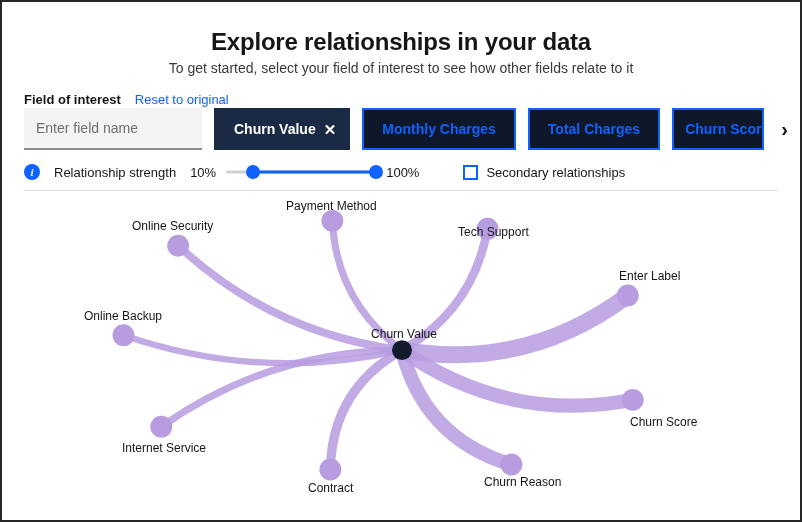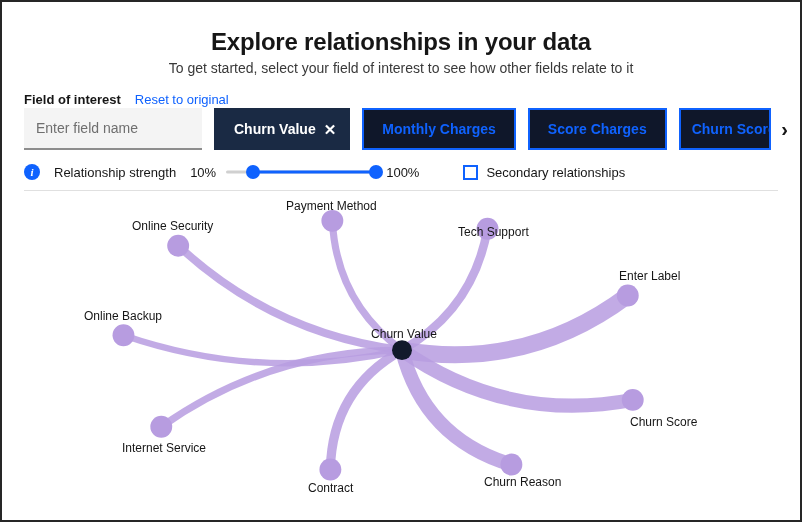--- a/index.html
+++ b/index.html
@@ -226,21 +226,21 @@
   <div class="chips-row">
     <input class="field-input" placeholder="Enter field name" style="">
     <div class="chip selected">
       <span>Churn Value</span>
       <span class="x">✕</span>
     </div>
     <div class="chip">
         <span>Monthly Charges</span>
       </div>
     <div class="chip">
-        <span>Score Charges</span>
+        <span>Total Charges</span>
       </div>
     <div class="chip cut">
         <span>Churn Score</span>
       </div>
     <div class="chevron-right">›</div>
   </div>
 
   <div class="controls-row">
     <div class="info-icon">i</div>
     <span>Relationship strength</span>

